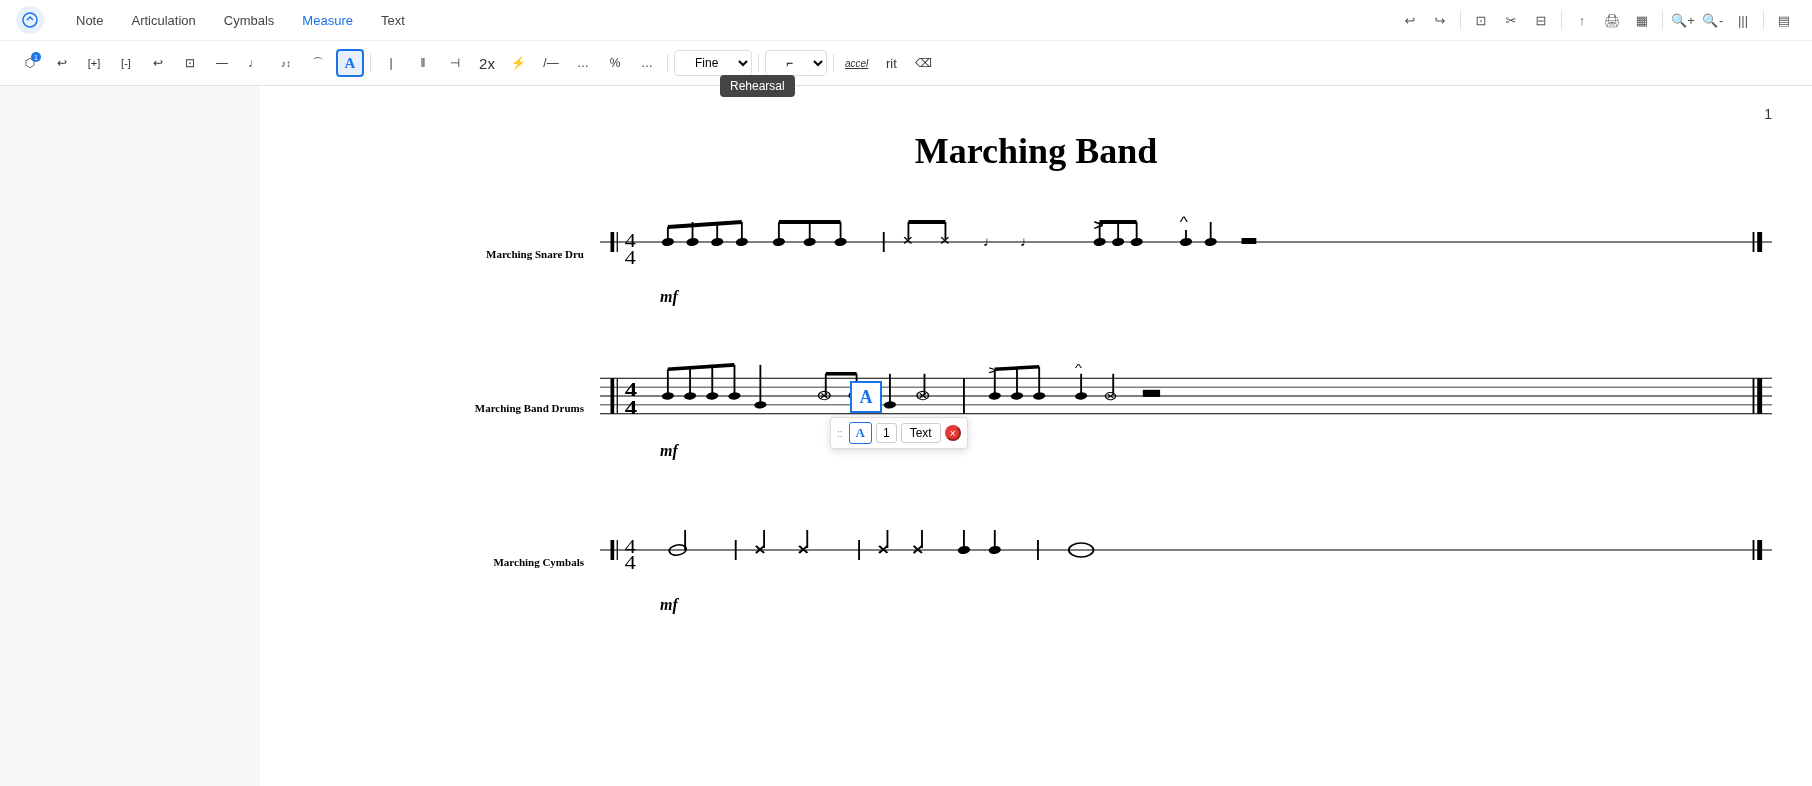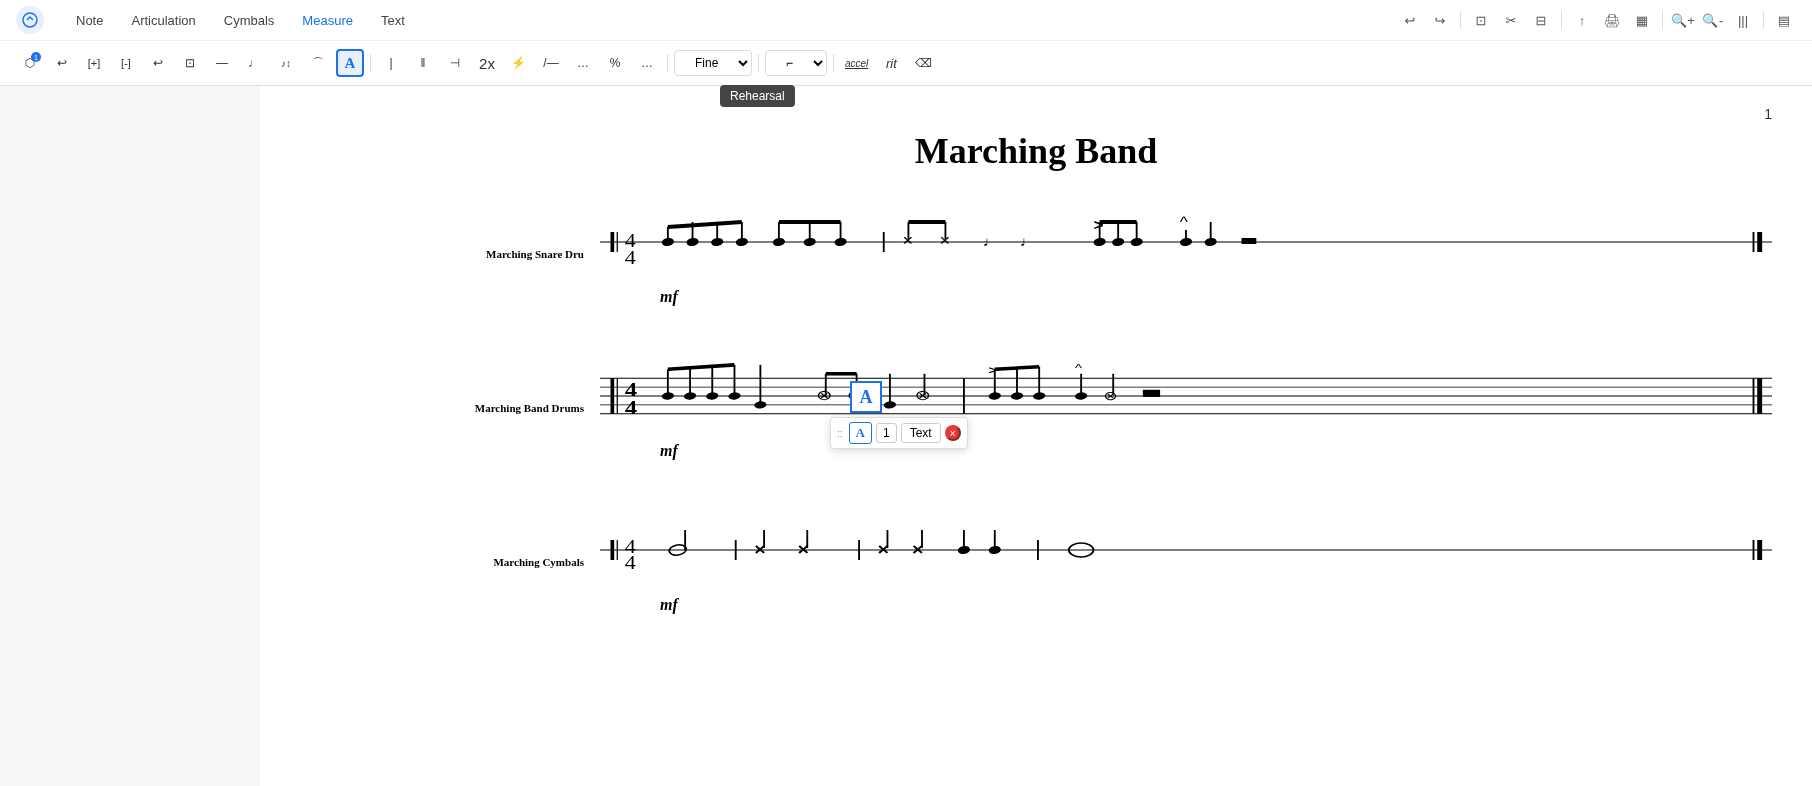--- a/index.html
+++ b/index.html
@@ -154,21 +154,21 @@
       padding: 2px 16px;
       font-size: 12px;
       background: #fff;
       cursor: pointer;
       height: 26px;
     }
 
     
     .tooltip {
       position: absolute;
-      top: 44px;
+      top: 34px;
       left: 720px;
       background: #444;
       color: #fff;
       padding: 4px 10px;
       border-radius: 4px;
       font-size: 12px;
       z-index: 100;
       white-space: nowrap;
     }
 
@@ -386,21 +386,21 @@
     <div class="divider-v"></div>
     <select class="tool-select">
       <option>Fine</option>
     </select>
     <div class="divider-v"></div>
     <select class="tool-select">
       <option>⌐</option>
     </select>
     <div class="divider-v"></div>
     <button class="tool-btn" style="font-size:10px; font-style:italic;text-decoration:underline;">accel</button>
-    <button class="tool-btn" style="font-size:13px; font-style:italic;">rit</button>
+    <button class="tool-btn" style="font-size:13px; ">rit</button>
     <button class="tool-btn">⌫</button>
 
     <div class="tooltip">Rehearsal</div>
   </div>
 </div>
 
 <div class="main-content">
 
   <div class="sidebar-left"></div>
 

